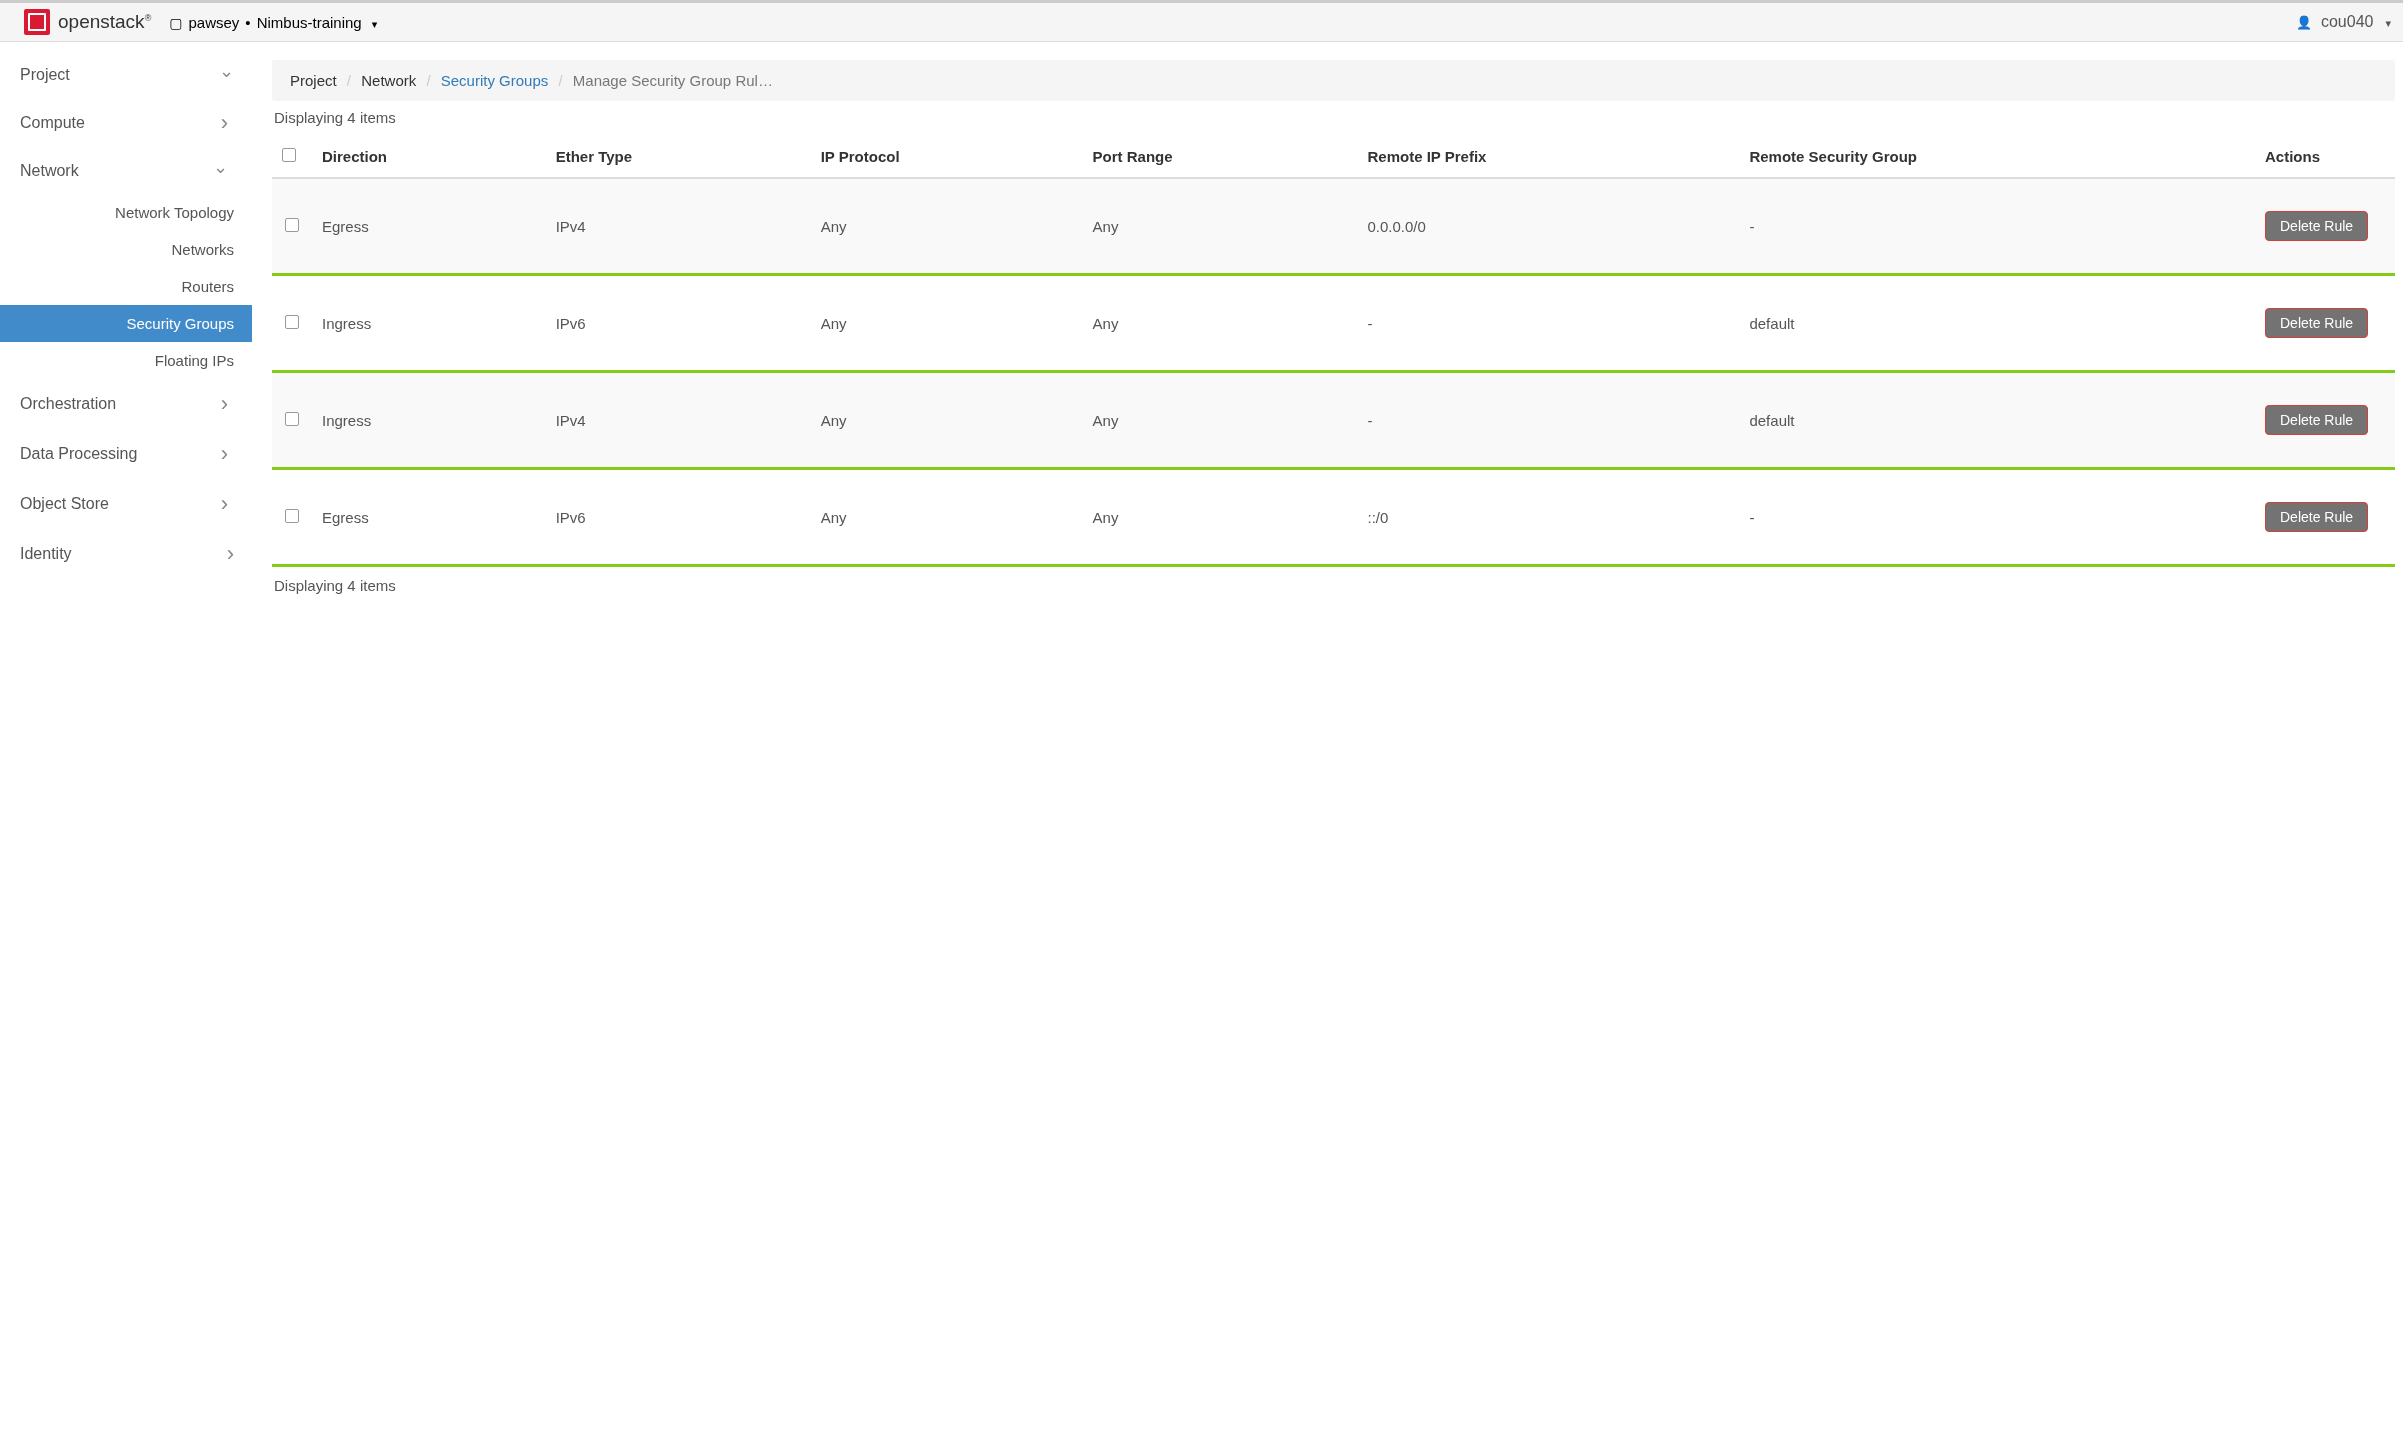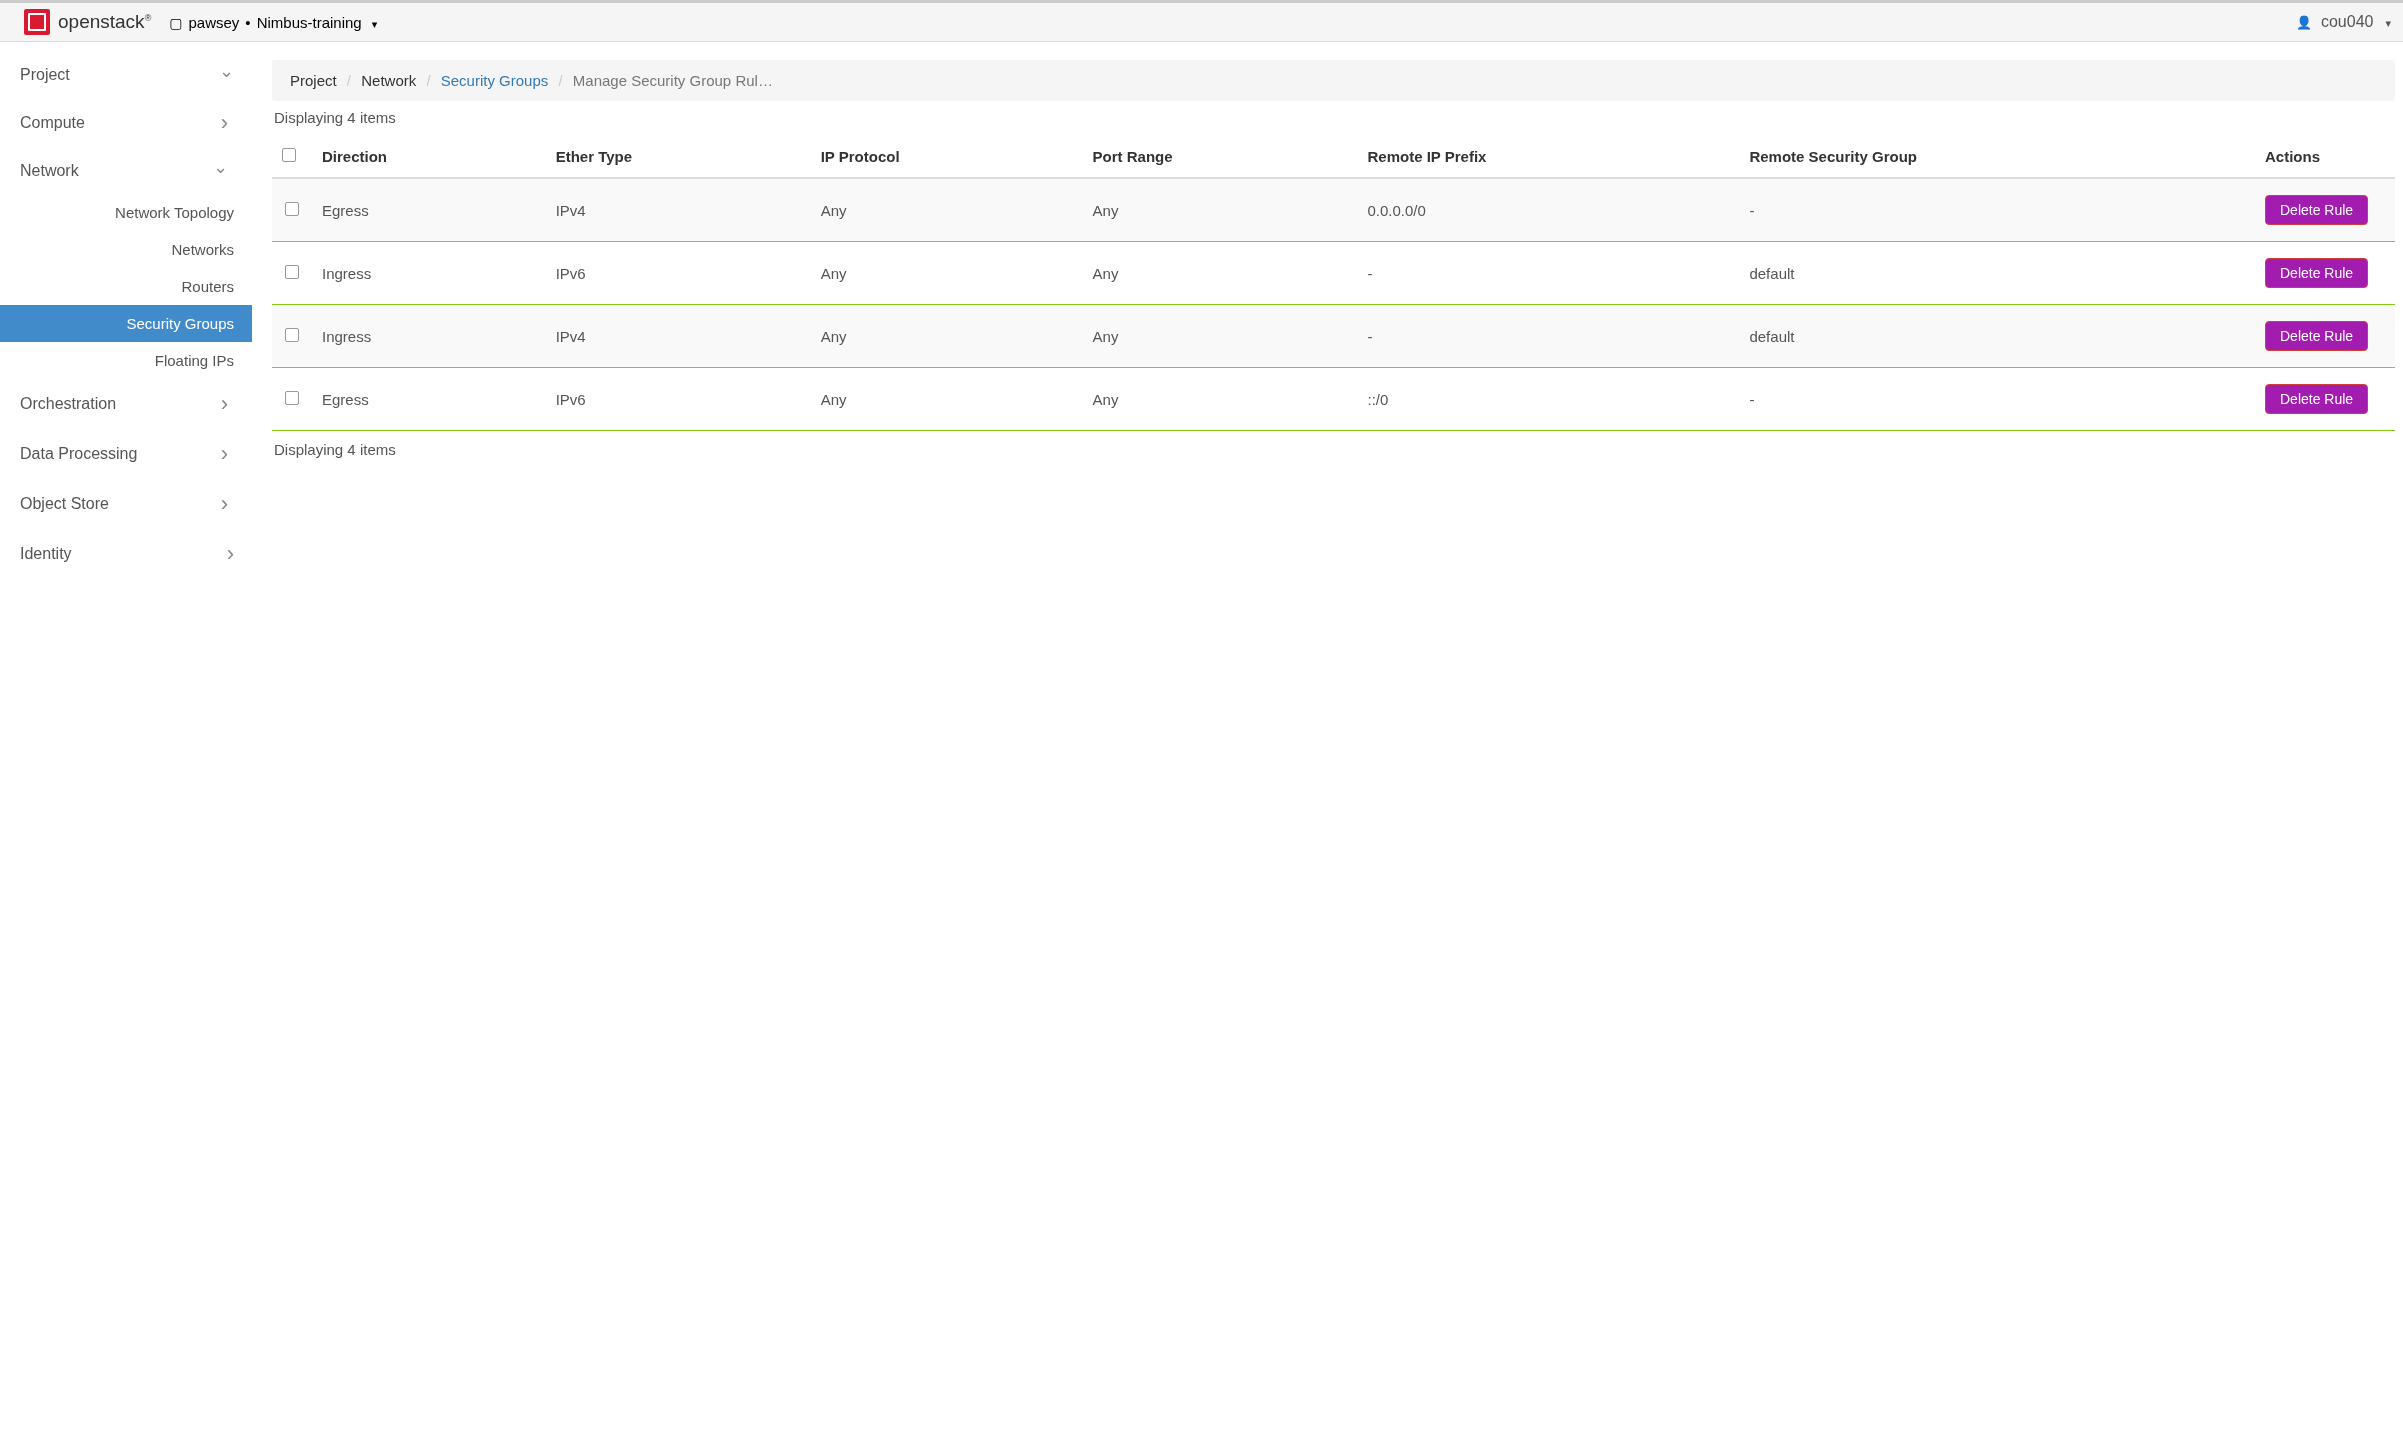--- a/index.html
+++ b/index.html
@@ -126,21 +126,21 @@
       color: #fff;
       border-color: #d43f3a;
     }
     .btn-danger.disabled {
       background: #e27c79;
       border-color: #e27c79;
       color: #fff;
       opacity: 0.9;
     }
     .btn-danger-sm {
-      background: #a21caf;
+      background: #737373;
       color: #fff;
       border: 1px solid #d43f3a;
       padding: 6px 14px;
       border-radius: 4px;
       font-size: 14px;
       cursor: pointer;
     }
     .plus::before { content: '+'; font-weight: bold; }
     .trash::before { content: '🗑'; font-size: 13px; }
 
@@ -152,22 +152,22 @@
       border-bottom: 1px solid #ddd;
     }
     table.rules th {
       text-align: left;
       padding: 12px 10px;
       font-weight: 700;
       font-size: 15px;
       border-bottom: 2px solid #ddd;
     }
     table.rules td {
-      padding: 16px 10px;
-      border-bottom: 1px solid #84cc16;
+      padding: 32px 10px;
+      border-bottom: 3px solid #84cc16;
       font-size: 15px;
       color: #555;
       vertical-align: middle;
     }
     table.rules tr.alt td { background: #f9f9f9; }
     .chk-cell { width: 40px; text-align: center; }
     .chk {
       width: 14px; height: 14px;
       border: 1px solid #999;
       border-radius: 2px;

